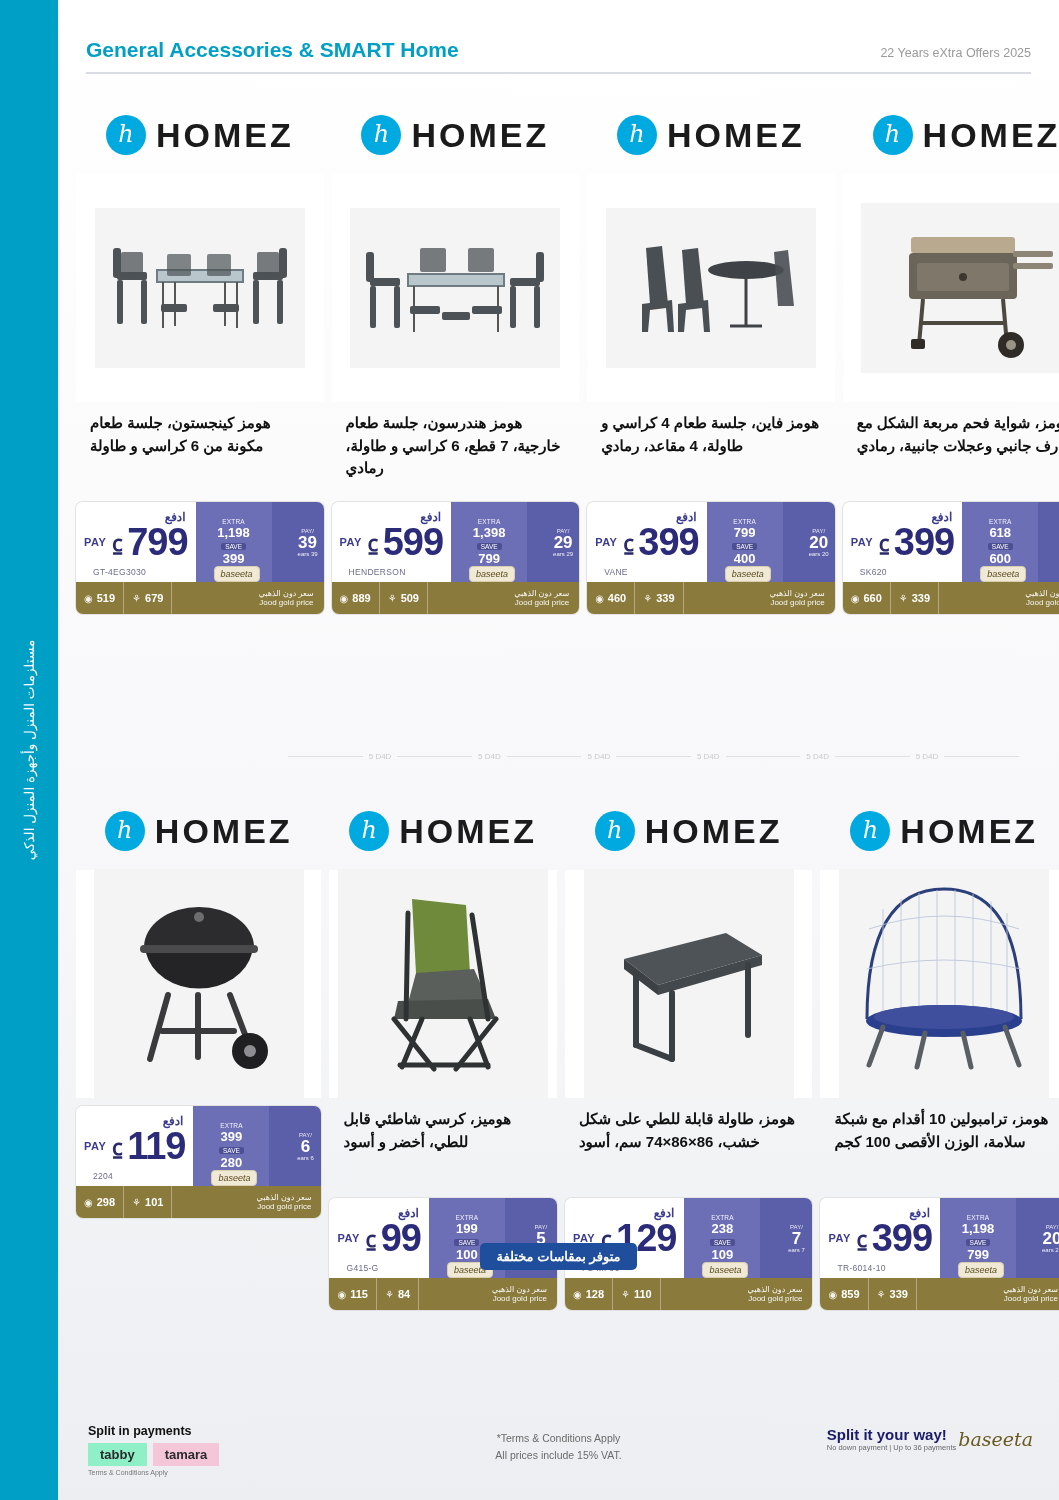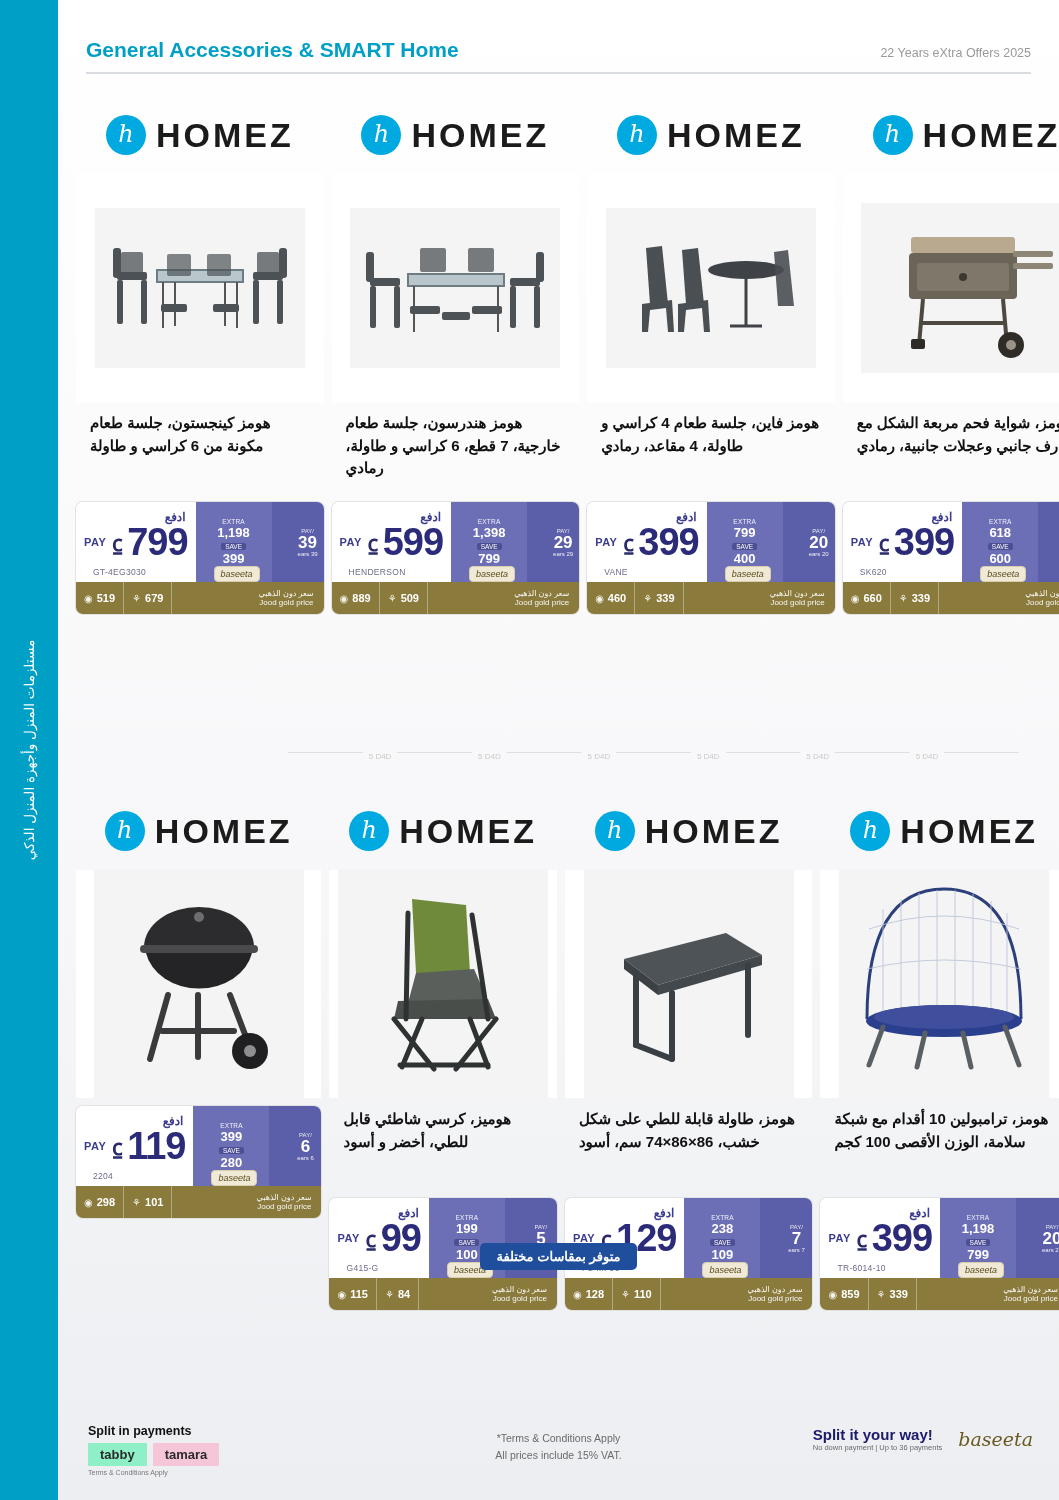--- a/index.html
+++ b/index.html
@@ -265,21 +265,21 @@
     font-style: italic;
     border: 1px solid #d9cfae;
   }
 
   
   .perf {
     position: absolute;
     left: 230px; right: 40px;
     top: 752px;
     display: flex;
-    align-items: flex-start;
+    align-items: center;
     gap: 6px;
     opacity: .5;
   }
   .perf .dash { flex: 1 1 auto; height: 1px; background: #c8c8c8; }
   .perf .chip { font-size: 8px; color: #9a9a9a; white-space: nowrap; }
 
   .avail-badge {
     position: absolute;
     top: 1243px;
     left: 0; right: 0;
@@ -323,21 +323,21 @@
     text-align: center;
     font-size: 10.5px;
     color: #6b6b6b;
     line-height: 1.6;
   }
   .f-right {
     position: absolute;
     right: 8px; top: 6px;
     display: flex;
     align-items: center;
-    gap: 16px;
+    gap: 2px;
   }
   .f-right .sp-ttl { font-size: 15px; font-weight: bold; color: #1b1b6b; }
   .f-right .sp-sub { font-size: 7.5px; color: #6a6a6a; }
   .baseeta-logo {
     font-family: "DejaVu Serif", serif;
     font-style: italic;
     font-size: 19px;
     color: #6a5a22;
   }
 </style>

